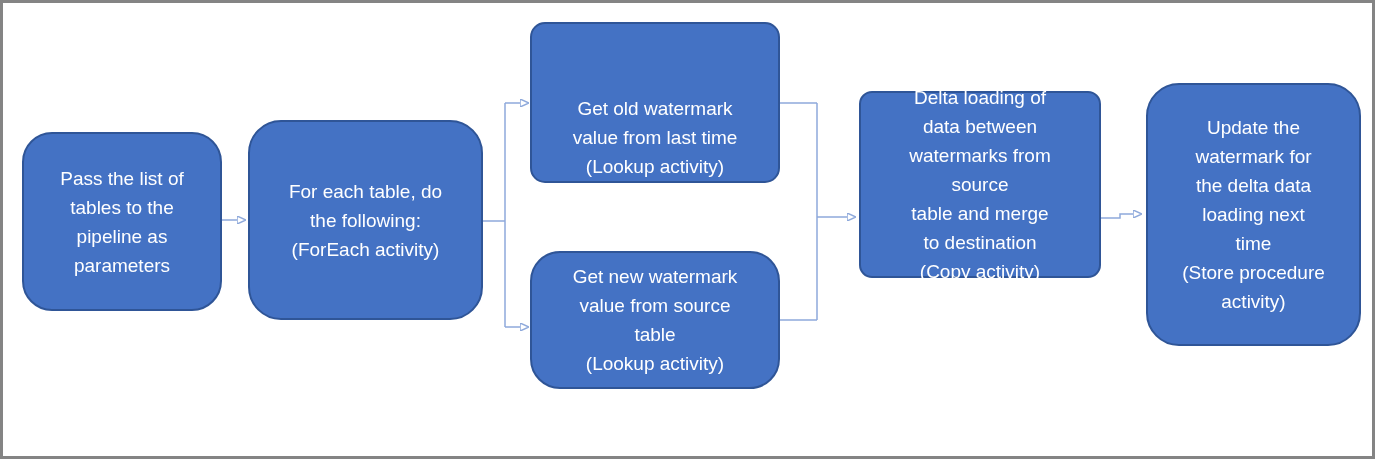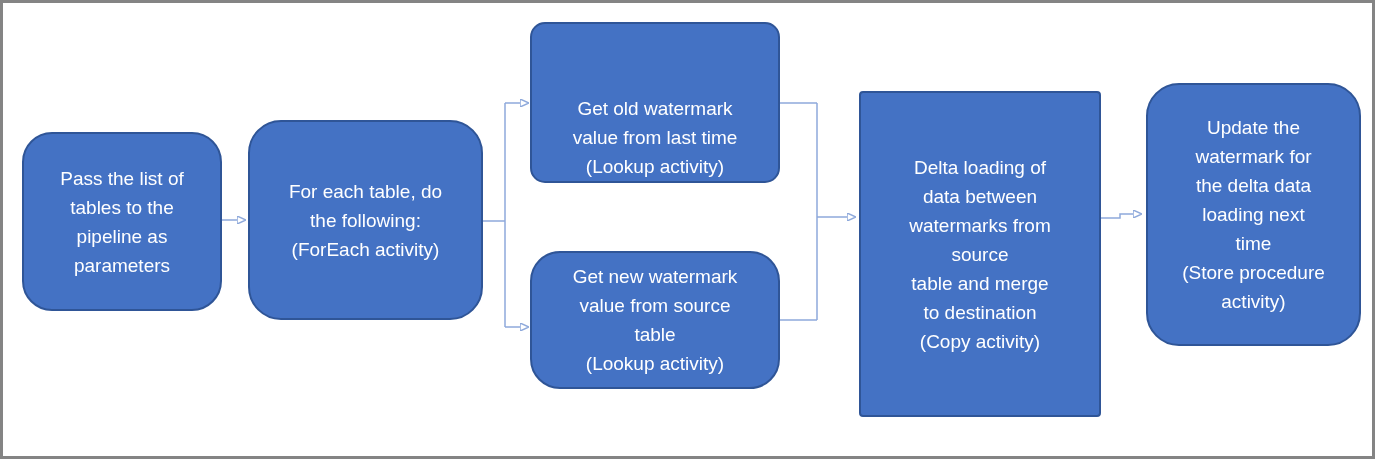--- a/index.html
+++ b/index.html
@@ -93,21 +93,21 @@
 (Lookup activity)</span>
   </div>
 
   <div class="step-box" style="left:527px;top:248px;width:250px;height:138px;border-radius:30px;">
     <span class="step-label">Get new watermark
 value from source
 table
 (Lookup activity)</span>
   </div>
 
-  <div class="step-box" style="left:856px;top:88px;width:242px;height:326px;border-radius:4px;">
+  <div class="step-box" style="left:856px;top:88px;width:242px;height:187px;border-radius:13px;">
     <span class="step-label">Delta loading of
 data between
 watermarks from
 source
 table and merge
 to destination
 (Copy activity)</span>
   </div>
 
   <div class="step-box" style="left:1143px;top:80px;width:215px;height:263px;border-radius:33px;justify-content:center;">

